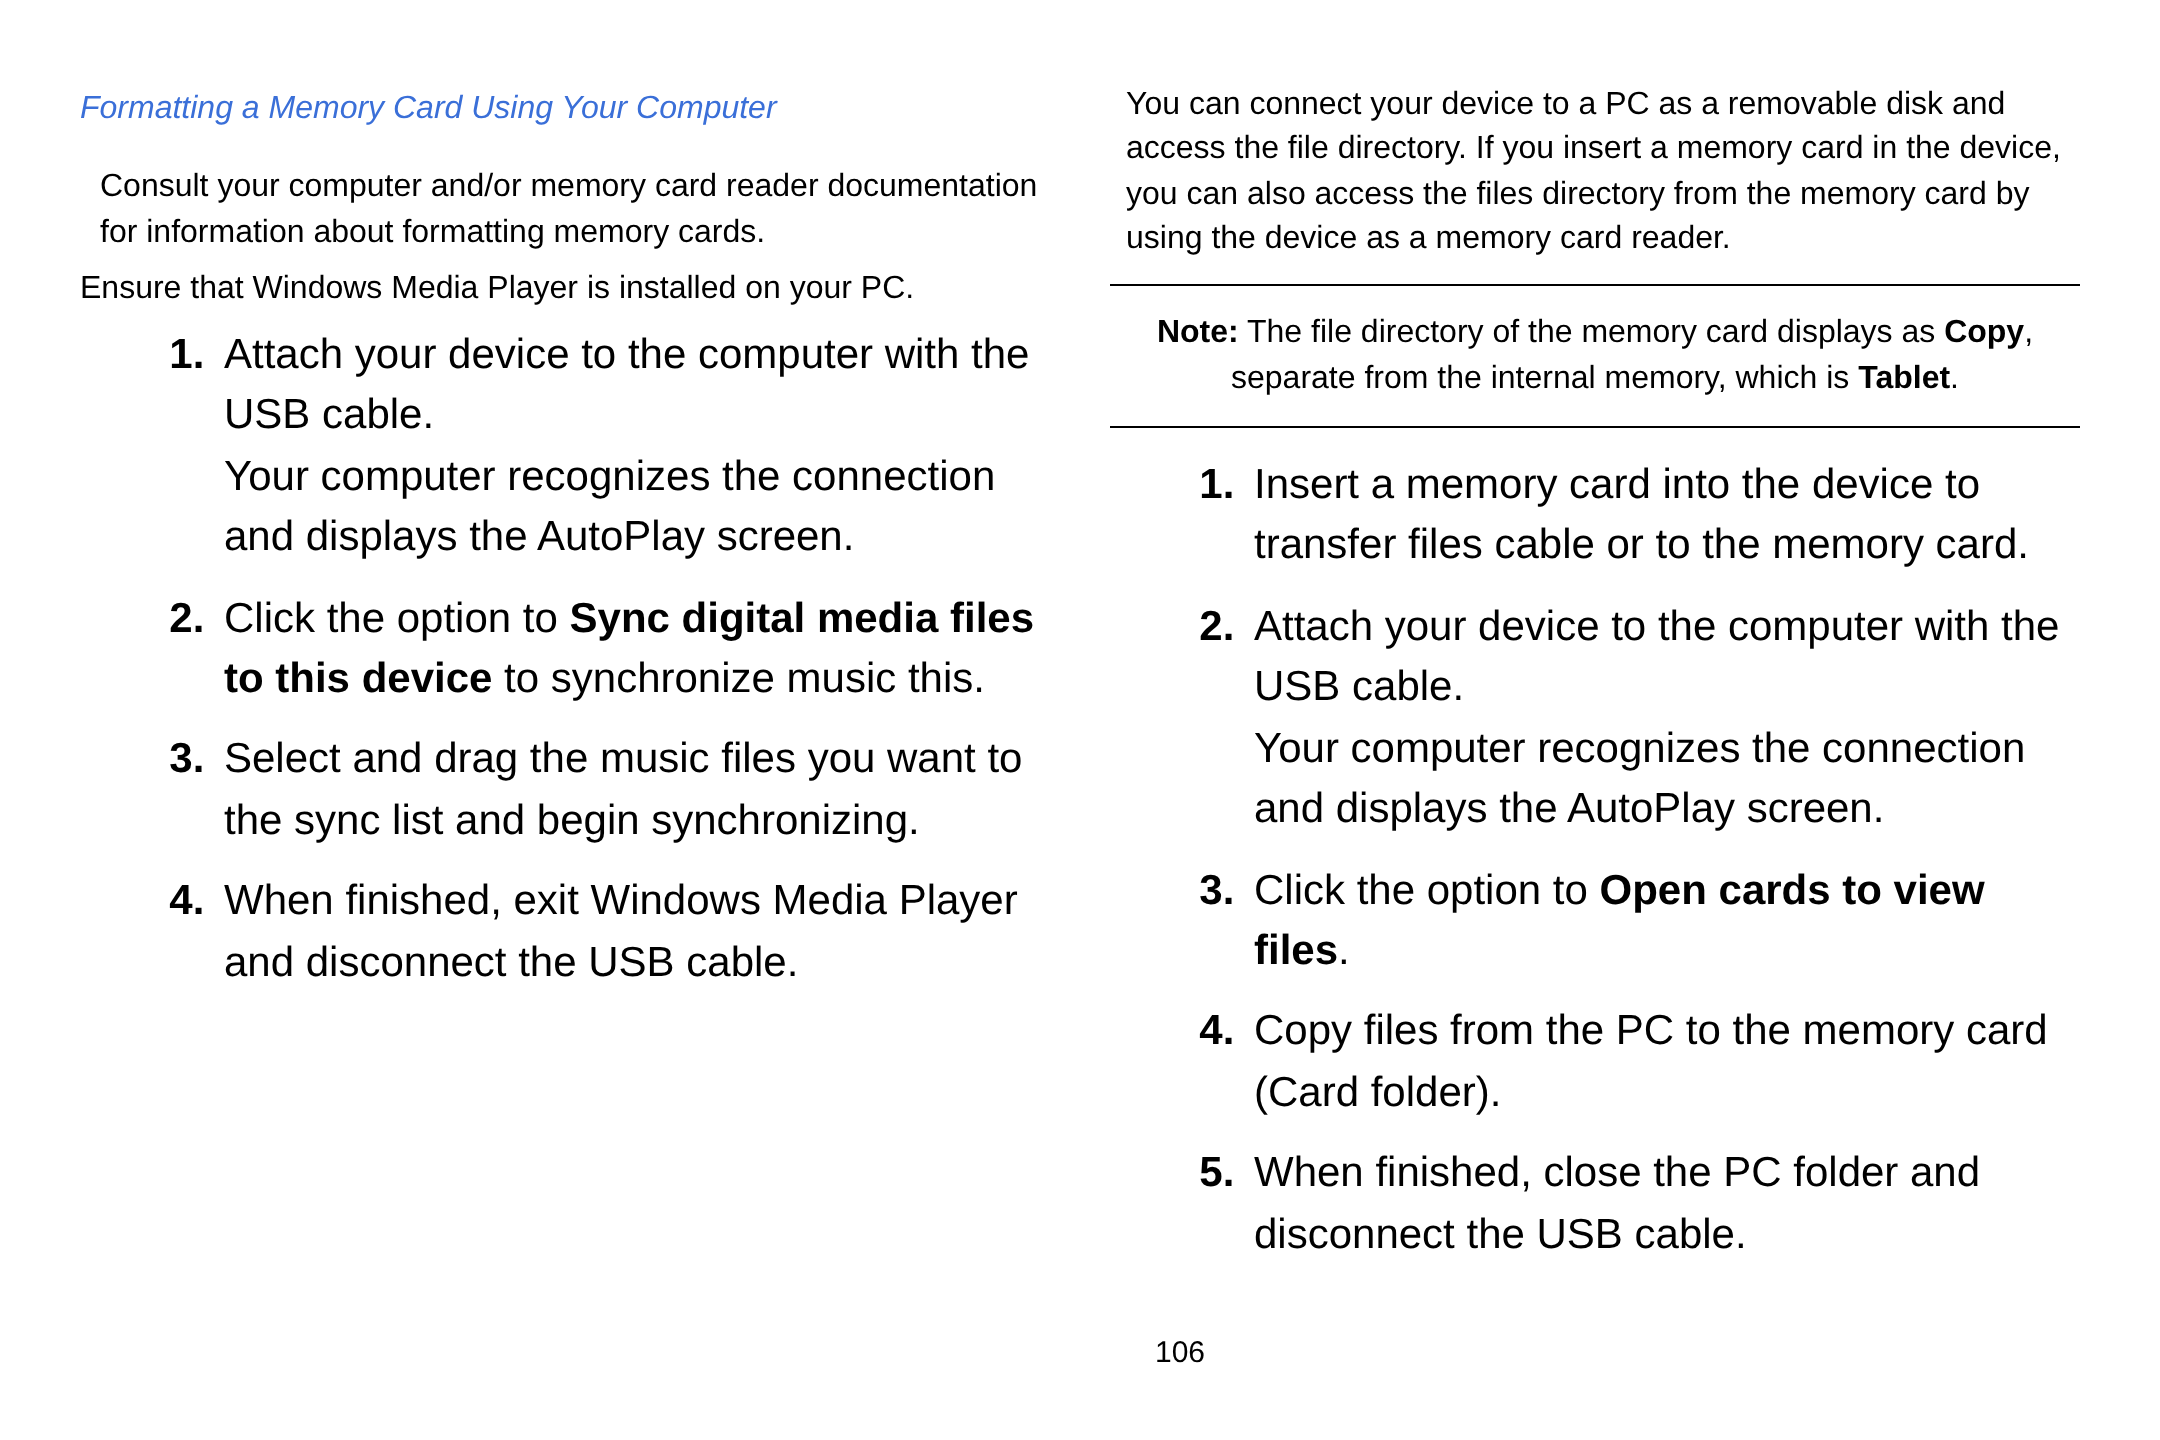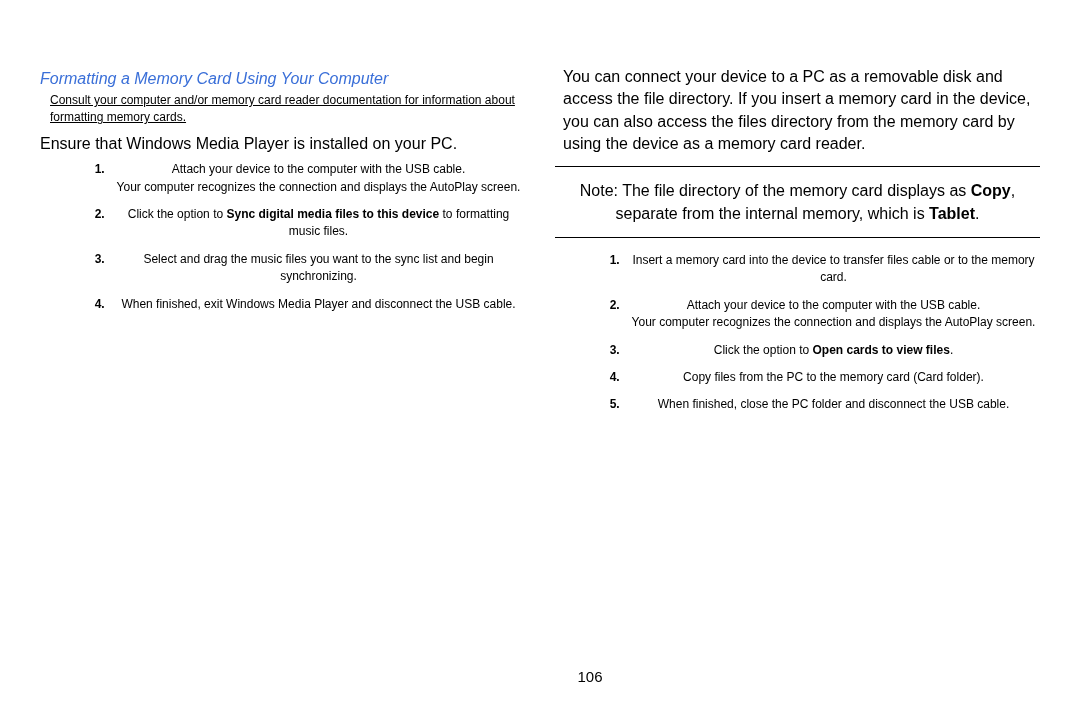--- a/index.html
+++ b/index.html
@@ -8,79 +8,77 @@
     font-family: Arial, Helvetica, sans-serif;
     background: #fff;
     color: #000;
     width: 1080px;
     height: 720px;
     box-sizing: border-box;
   }
   .page {
     display: flex;
     flex-direction: row;
-    padding: 64px 40px 10px 40px;
+    padding: 40px 40px 10px 40px;
     gap: 30px;
     height: 660px;
     box-sizing: border-box;
   }
   .col {
     flex: 1;
     min-width: 0;
   }
   .subhead {
     color: #3a6fd8;
     font-style: italic;
     font-size: 16px;
     font-weight: 400;
     margin: 6px 0 2px 0;
   }
   .bodytext {
-    font-size: 12px;
+    font-size: 16px;
     line-height: 1.45;
-    margin: 4px 0 6px 10px;
-    text-decoration: underline;
+    margin: 18px 0 6px 10px;
   }
   .heading {
     color: #3a6fd8;
     font-size: 22px;
     font-weight: 400;
     line-height: 1.25;
     margin: 6px 0 6px 0;
   }
   .intro {
     font-size: 16px;
     line-height: 1.4;
     margin: 2px 0 6px 0;
   }
   ol.steps {
     margin: 4px 0 0 0;
     padding-left: 68px;
-    font-size: 12px;
+    font-size: 21px;
     line-height: 1.45;
-    text-align: center;
   }
   ol.steps li {
     margin-bottom: 10px;
     padding-left: 4px;
   }
   ol.steps li::marker {
     font-weight: bold;
   }
   .note-box {
     border-top: 1px solid #000;
     border-bottom: 1px solid #000;
     padding: 12px 4px;
     margin: 10px 0 14px 0;
     text-align: center;
     font-size: 16px;
     line-height: 1.45;
   }
   .note-box .note-label {
-    font-weight: normal;
+    font-weight: bold;
     margin-top: 44px;
   }
   .bold { font-weight: bold; }
   .page-num {
     font-size: 15px;
     margin-left: 100px;
     margin-top: 8px;
     text-align: center;
   }
   .indent { margin-left: 8px; }
@@ -95,21 +93,21 @@
     <div class="bodytext">Consult your computer and/or memory card reader documentation for information about formatting memory cards.</div>
 
     <div class="intro">Ensure that Windows Media Player is installed on your PC.</div>
 
     <ol class="steps">
       <li>
         <span>Attach your device to the computer with the USB cable.</span><br>
         <span>Your computer recognizes the connection and displays the AutoPlay screen.</span>
       </li>
       <li>
-        <span>Click the option to </span><span class="bold">Sync digital media files to this device</span><span> to formatting music files.</span>
+        <span>Click the option to </span><span class="bold">Sync digital media files to this device</span><span> to synchronize music this.</span>
       </li>
       <li>
         <span>Select and drag the music files you want to the sync list and begin synchronizing.</span>
       </li>
       <li>
         <span>When finished, exit Windows Media Player and disconnect the USB cable.</span>
       </li>
     </ol>
   </div>
 

